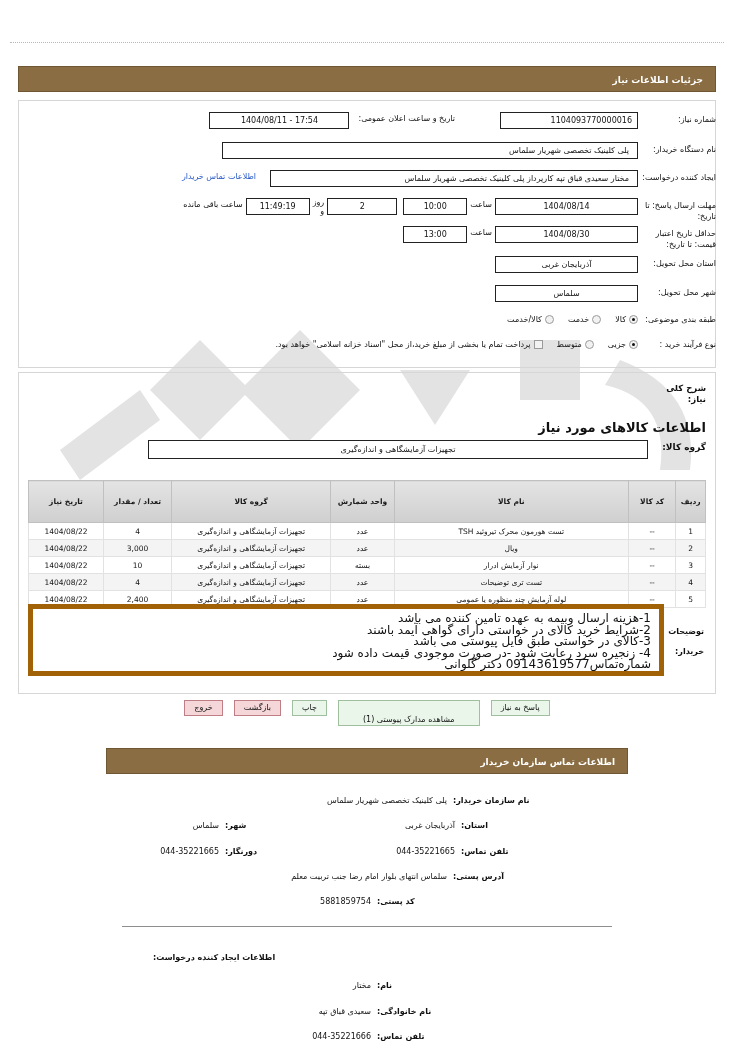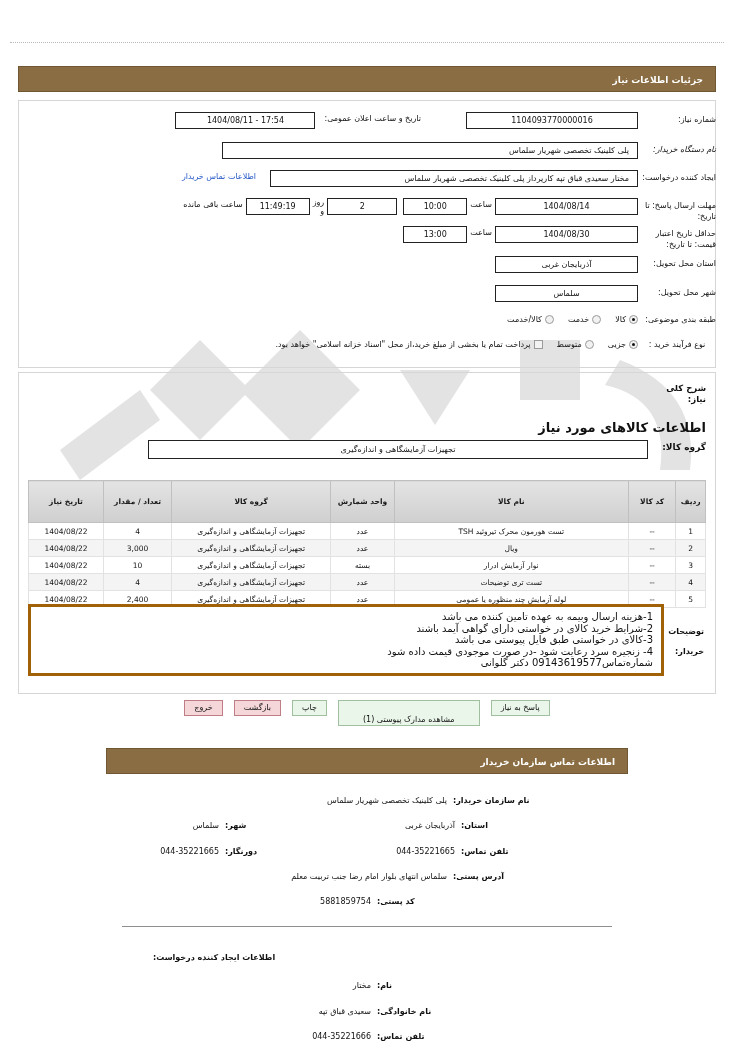--- a/index.html
+++ b/index.html
@@ -200,25 +200,25 @@
     width: 42px;
     font-size: 8px;
     font-weight: bold;
     text-align: right;
     line-height: 20px;
     padding-top: 18px;
     padding-right: 2px;
   }
   #notes-box {
     flex: 1;
-    border: 3px solid #a16207;
+    border: 5px solid #a16207;
     background: #fff;
     height: 72px;
     padding: 4px 8px 4px 6px;
-    font-size: 10px;
+    font-size: 12px;
     line-height: 11.5px;
     text-align: right;
     color: #111;
     white-space: pre-line;
     overflow: hidden;
   }
 
   
   #actions {
     position: absolute;
@@ -289,27 +289,27 @@
 <div class="page">
 
   <div class="top-rule"></div>
 
   <div class="section-bar bar-head">جزئیات اطلاعات نیاز</div>
 
   <div class="panel" id="panel-top"></div>
 
   <div class="row" style="top:112px; right:18px; left:18px; z-index:4;">
     <div class="lbl" style="width:78px;">شماره نیاز:</div>
-    <div class="box num" style="width:172px; text-align:center;">1104093770000016</div>
+    <div class="box num" style="width:138px; text-align:right;">1104093770000016</div>
     <div class="inline-lbl" style="margin-right:42px;">تاریخ و ساعت اعلان عمومی:</div>
     <div class="box num" style="width:140px; margin-right:6px;">1404/08/11 - 17:54</div>
   </div>
 
   <div class="row" style="top:142px; right:18px; left:18px; z-index:4;">
-    <div class="lbl" style="width:78px;font-style:italic;">نام دستگاه خریدار:</div>
+    <div class="lbl" style="width:78px;">نام دستگاه خریدار:</div>
     <div class="box right" style="width:416px; padding-right:8px;">پلی کلینیک تخصصی شهریار سلماس</div>
   </div>
 
   <div class="row" style="top:170px; right:18px; left:18px; z-index:4;">
     <div class="lbl" style="width:78px;">ایجاد کننده درخواست:</div>
     <div class="box right" style="width:368px; padding-right:8px;">مختار سعیدی قباق تپه کارپرداز پلی کلینیک تخصصی شهریار سلماس</div>
     <a class="bluelink" style="margin-right:14px;">اطلاعات تماس خریدار</a>
   </div>
 
   <div class="row" style="top:198px; right:18px; left:18px; z-index:4;">
@@ -355,21 +355,21 @@
           <span>خدمت</span>
         </span>
       <span class="opt">
           <span class="radio"></span>
           <span>کالا/خدمت</span>
         </span>
     </div>
   </div>
 
   <div class="row" style="top:339px; right:18px; left:18px; z-index:4; align-items:center;">
-    <div class="lbl" style="width:78px; padding-top:0;text-align:center;">نوع فرآیند خرید :</div>
+    <div class="lbl" style="width:78px; padding-top:0;">نوع فرآیند خرید :</div>
     <div style="display:flex; align-items:center;">
       <span class="opt">
           <span class="radio on"></span>
           <span>جزیی</span>
         </span>
       <span class="opt">
           <span class="radio"></span>
           <span>متوسط</span>
         </span>
       <span class="opt" style="margin-left:0;">

